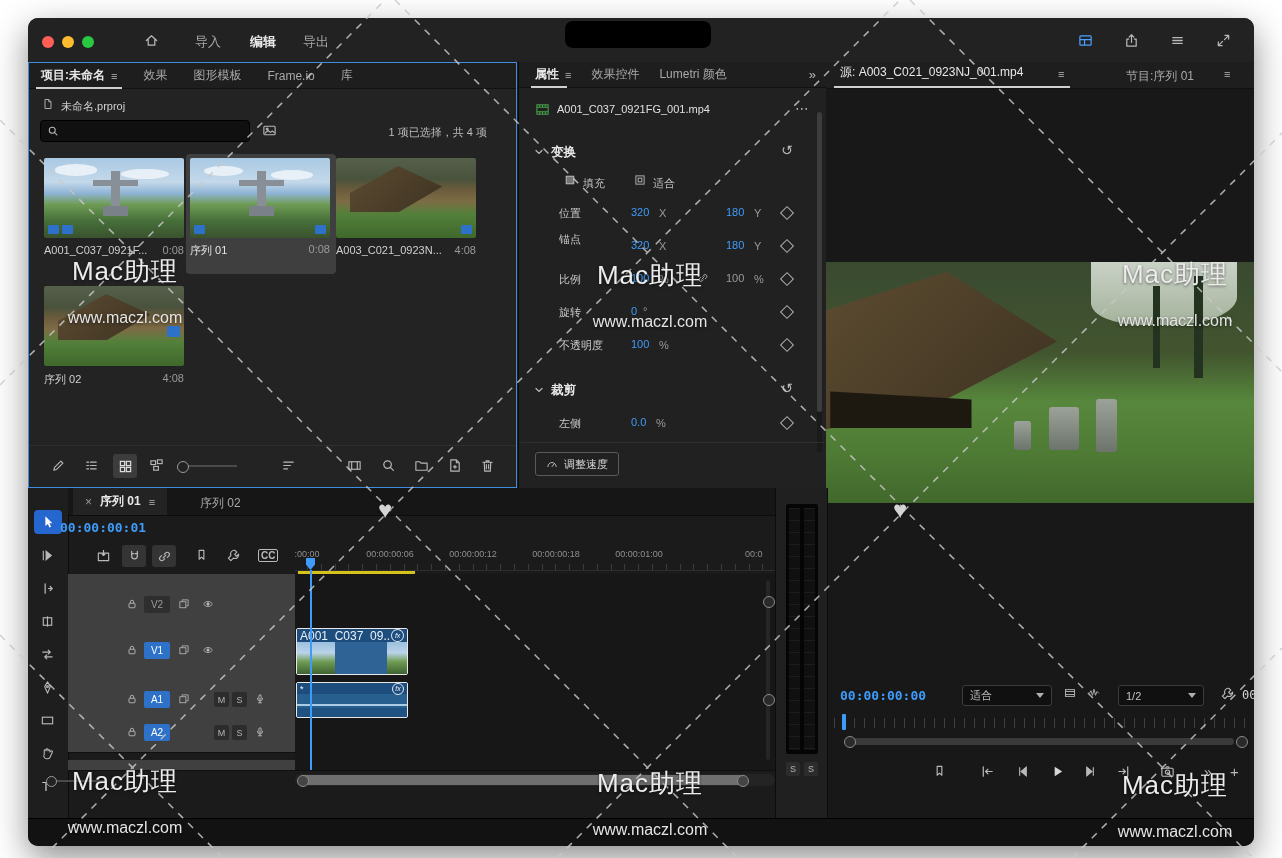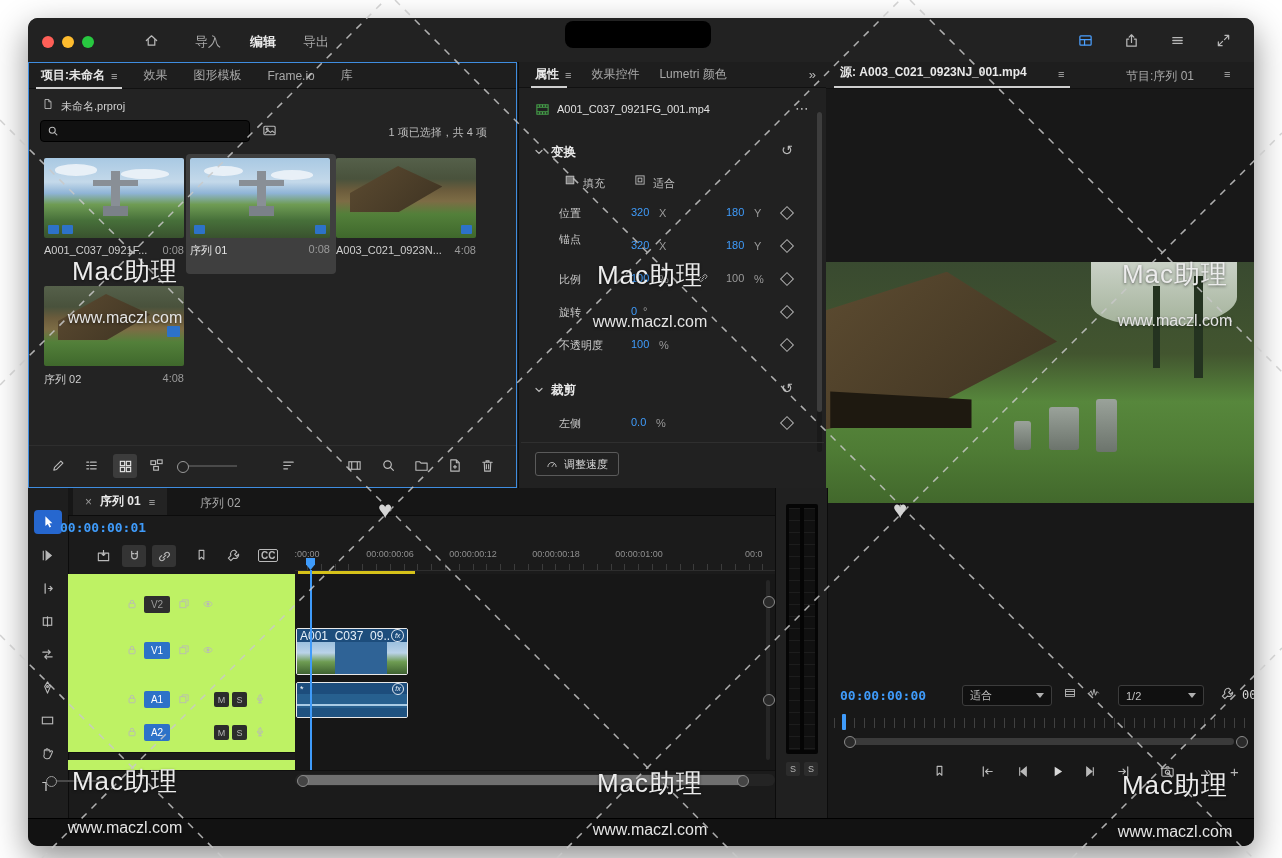--- a/index.html
+++ b/index.html
@@ -37,21 +37,21 @@
   .badge-b{position:absolute;width:11px;height:9px;background:#2d72c8;border-radius:1px;}
   
   .scene{position:relative;overflow:hidden;background:linear-gradient(180deg,#394a30 0%,#42552f 38%,#57873c 58%,#4f7c35 78%,#42682c 100%);}
   .scene-sky{position:absolute;right:4%;top:0;width:34%;height:26%;background:linear-gradient(180deg,#e3e9e1,#b6c4ae);border-radius:0 0 45% 35%;opacity:.85;}
   .scene-roof{position:absolute;left:-2%;top:4%;width:56%;height:66%;background:linear-gradient(135deg,#5d4c31,#3c3120);
               clip-path:polygon(0 26%,54% 0,100% 44%,44% 88%,0 100%);}
   .scene-under{position:absolute;left:1%;top:52%;width:33%;height:17%;background:#1e1910;clip-path:polygon(0 10%,100% 30%,100% 100%,0 100%);}
   .scene-stone{position:absolute;background:linear-gradient(180deg,#9aa29a,#6c746c);border-radius:3px;}
   .scene-tree{position:absolute;background:#243320;}
   
-  .trackrow{position:absolute;border-bottom:1px solid #101010;background:#bef264;}
+  .trackrow{position:absolute;border-bottom:1px solid #101010;background:#404040;}
   .lanerow{position:absolute;border-bottom:1px solid #101010;background:#171717;}
   .tbadge{position:absolute;width:26px;height:17px;border-radius:2px;font-size:10px;display:flex;align-items:center;justify-content:center;}
   .tbadge.on{background:#2d72c8;color:#fff;}
   .tbadge.off{background:#2e2e2e;color:#9a9a9a;}
   .msbox{position:absolute;width:15px;height:15px;background:#2c2c2c;border-radius:2px;color:#b5b5b5;font-size:9px;
          display:flex;align-items:center;justify-content:center;}
   .fxb{display:inline-flex;align-items:center;justify-content:center;width:11px;height:11px;border:1px solid #dfe8f2;
        border-radius:50%;color:#eaf2fa;font-size:7px;font-style:italic;}
   .clipthumb{background:linear-gradient(180deg,#9cc0de 0%,#bad3e8 34%,#6e9c52 62%,#3f6231 100%);}
   
@@ -367,21 +367,21 @@
               <path d="M2.5 11.5a5.5 5.5 0 0 1 11 0"></path>
               <path d="M8 11.5 11 7.5"></path>
             </svg>
       </span>
       <span class="t11" style="color:#d8d8d8;">调整速度</span>
     </div>
   </div>
 
   <div class="abs" style="left:798px;top:44px;width:428px;height:756px;background:#181818;">
     <div class="abs" style="left:0;top:0;width:428px;height:26px;background:#1e1e1e;border-bottom:1px solid #111;">
-      <span class="abs tabtext active" style="left:14px;top:2px;font-weight:bold;">源: A003_C021_0923NJ_001.mp4</span>
+      <span class="abs tabtext active" style="left:14px;top:2px;font-weight:normal;">源: A003_C021_0923NJ_001.mp4</span>
       <span class="ic-text abs" style="left:232px;top:6px;font-size:11px;">≡</span>
       <span class="abs tabtext" style="left:300px;top:6px;">节目:序列 01</span>
       <span class="ic-text abs" style="left:398px;top:6px;font-size:11px;">≡</span>
     </div>
     <div class="underline" style="left:8px;top:24px;width:236px;"></div>
 
     <div class="scene abs" style="left:0;top:200px;width:428px;height:241px;">
       <span class="scene-sky"></span>
       <span class="scene-roof"></span>
       <span class="scene-under"></span>

